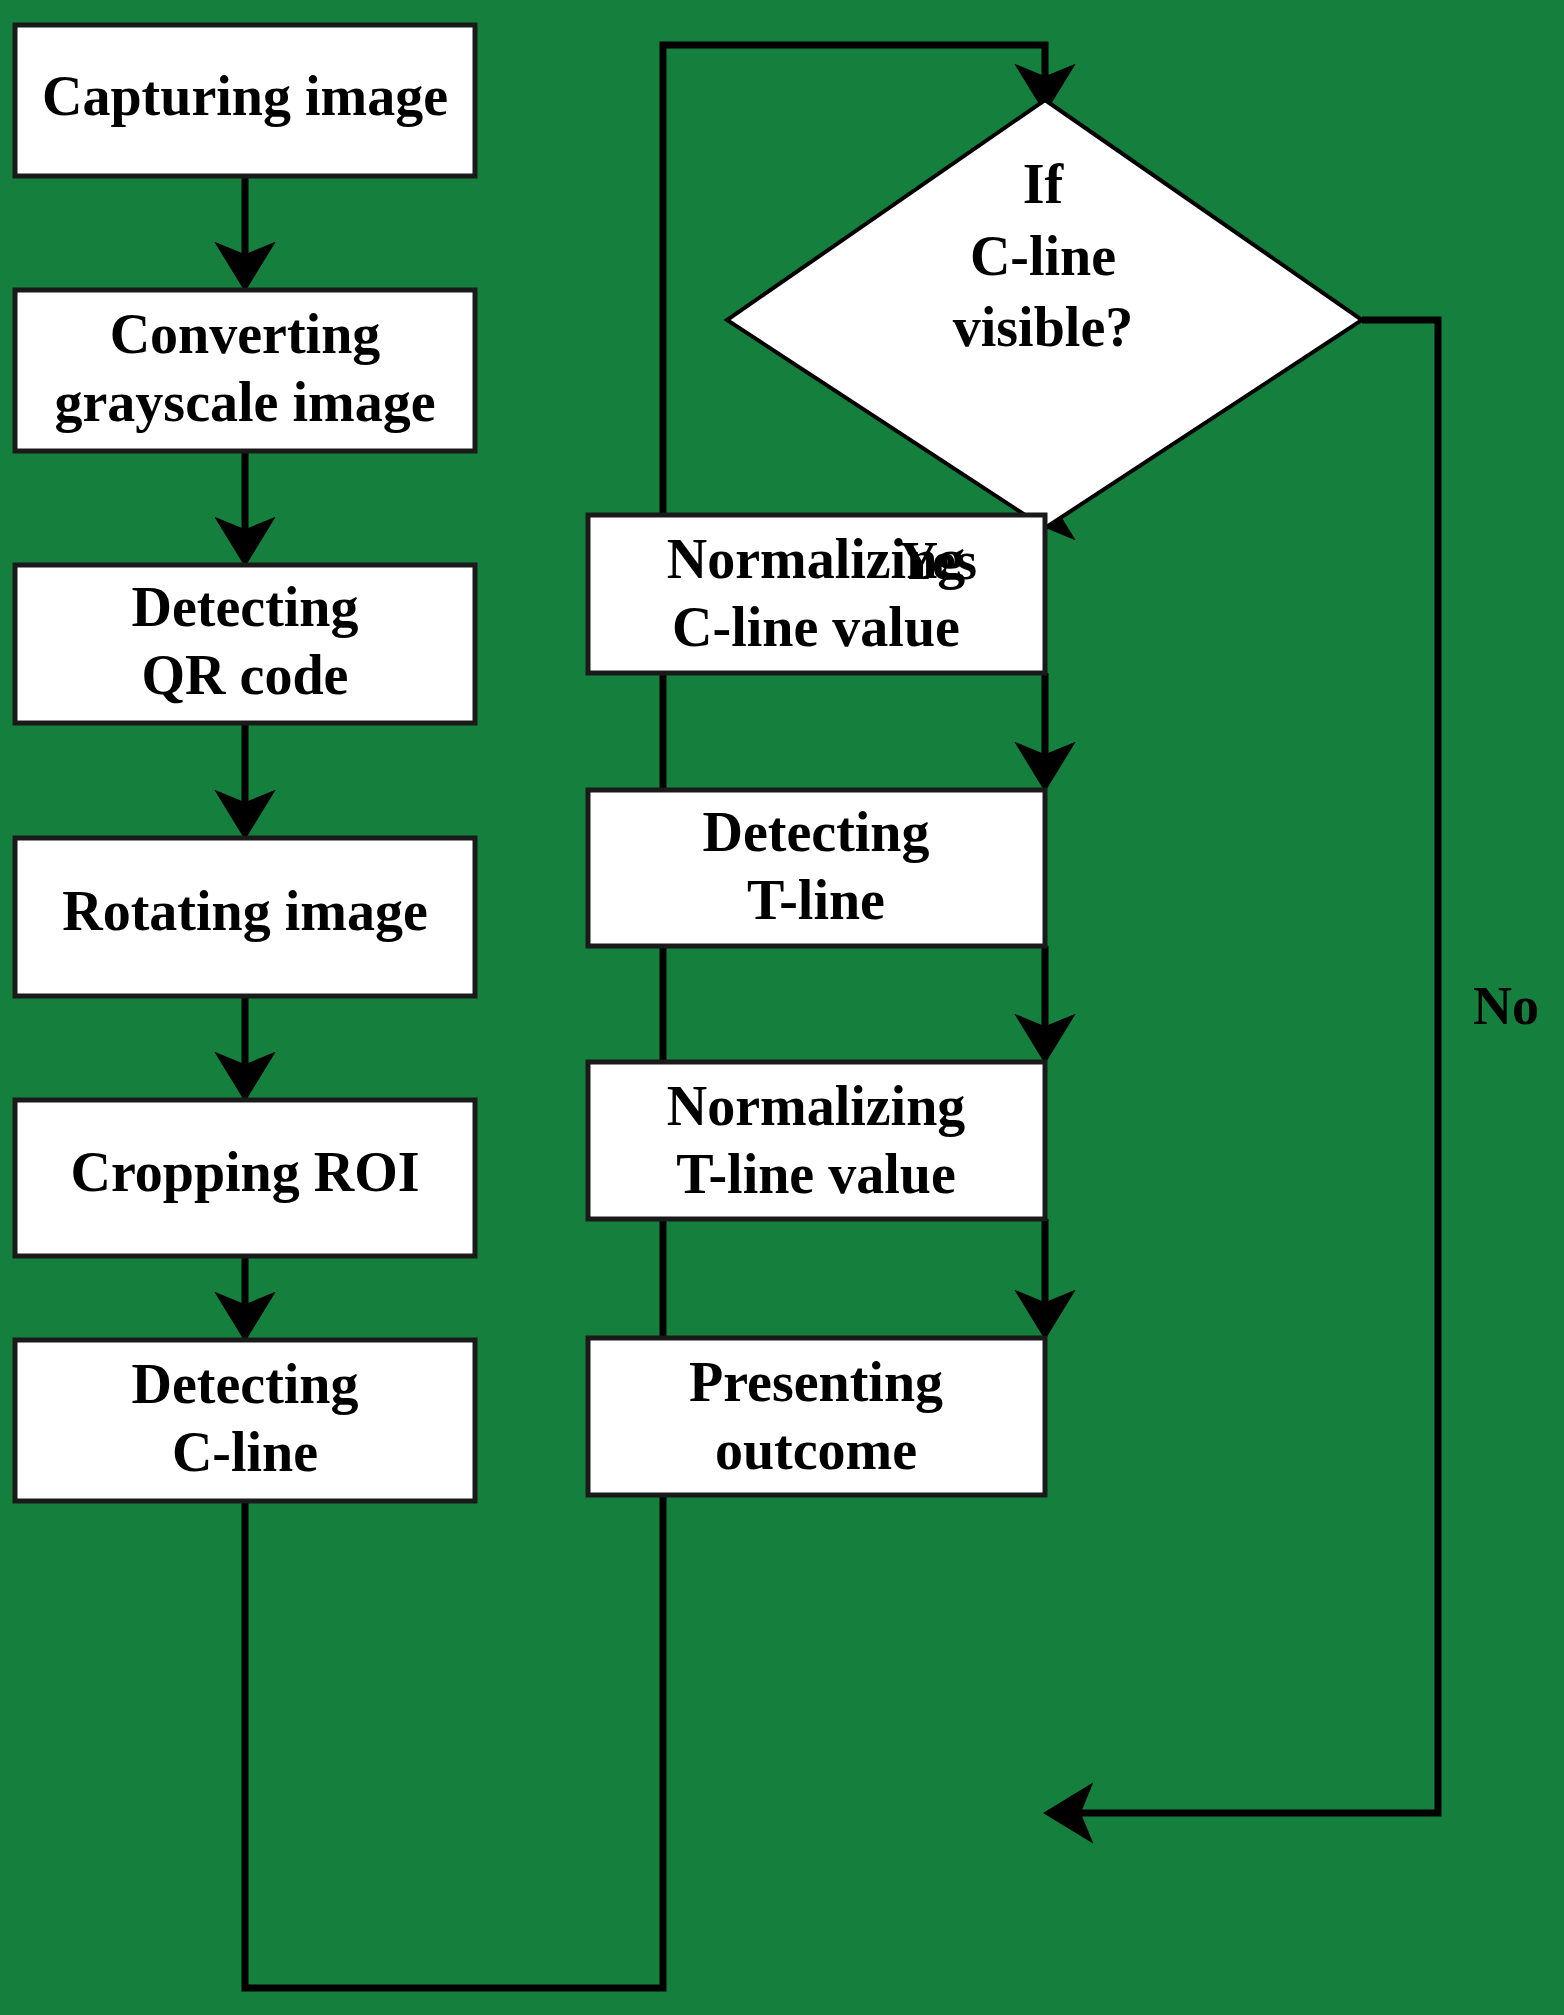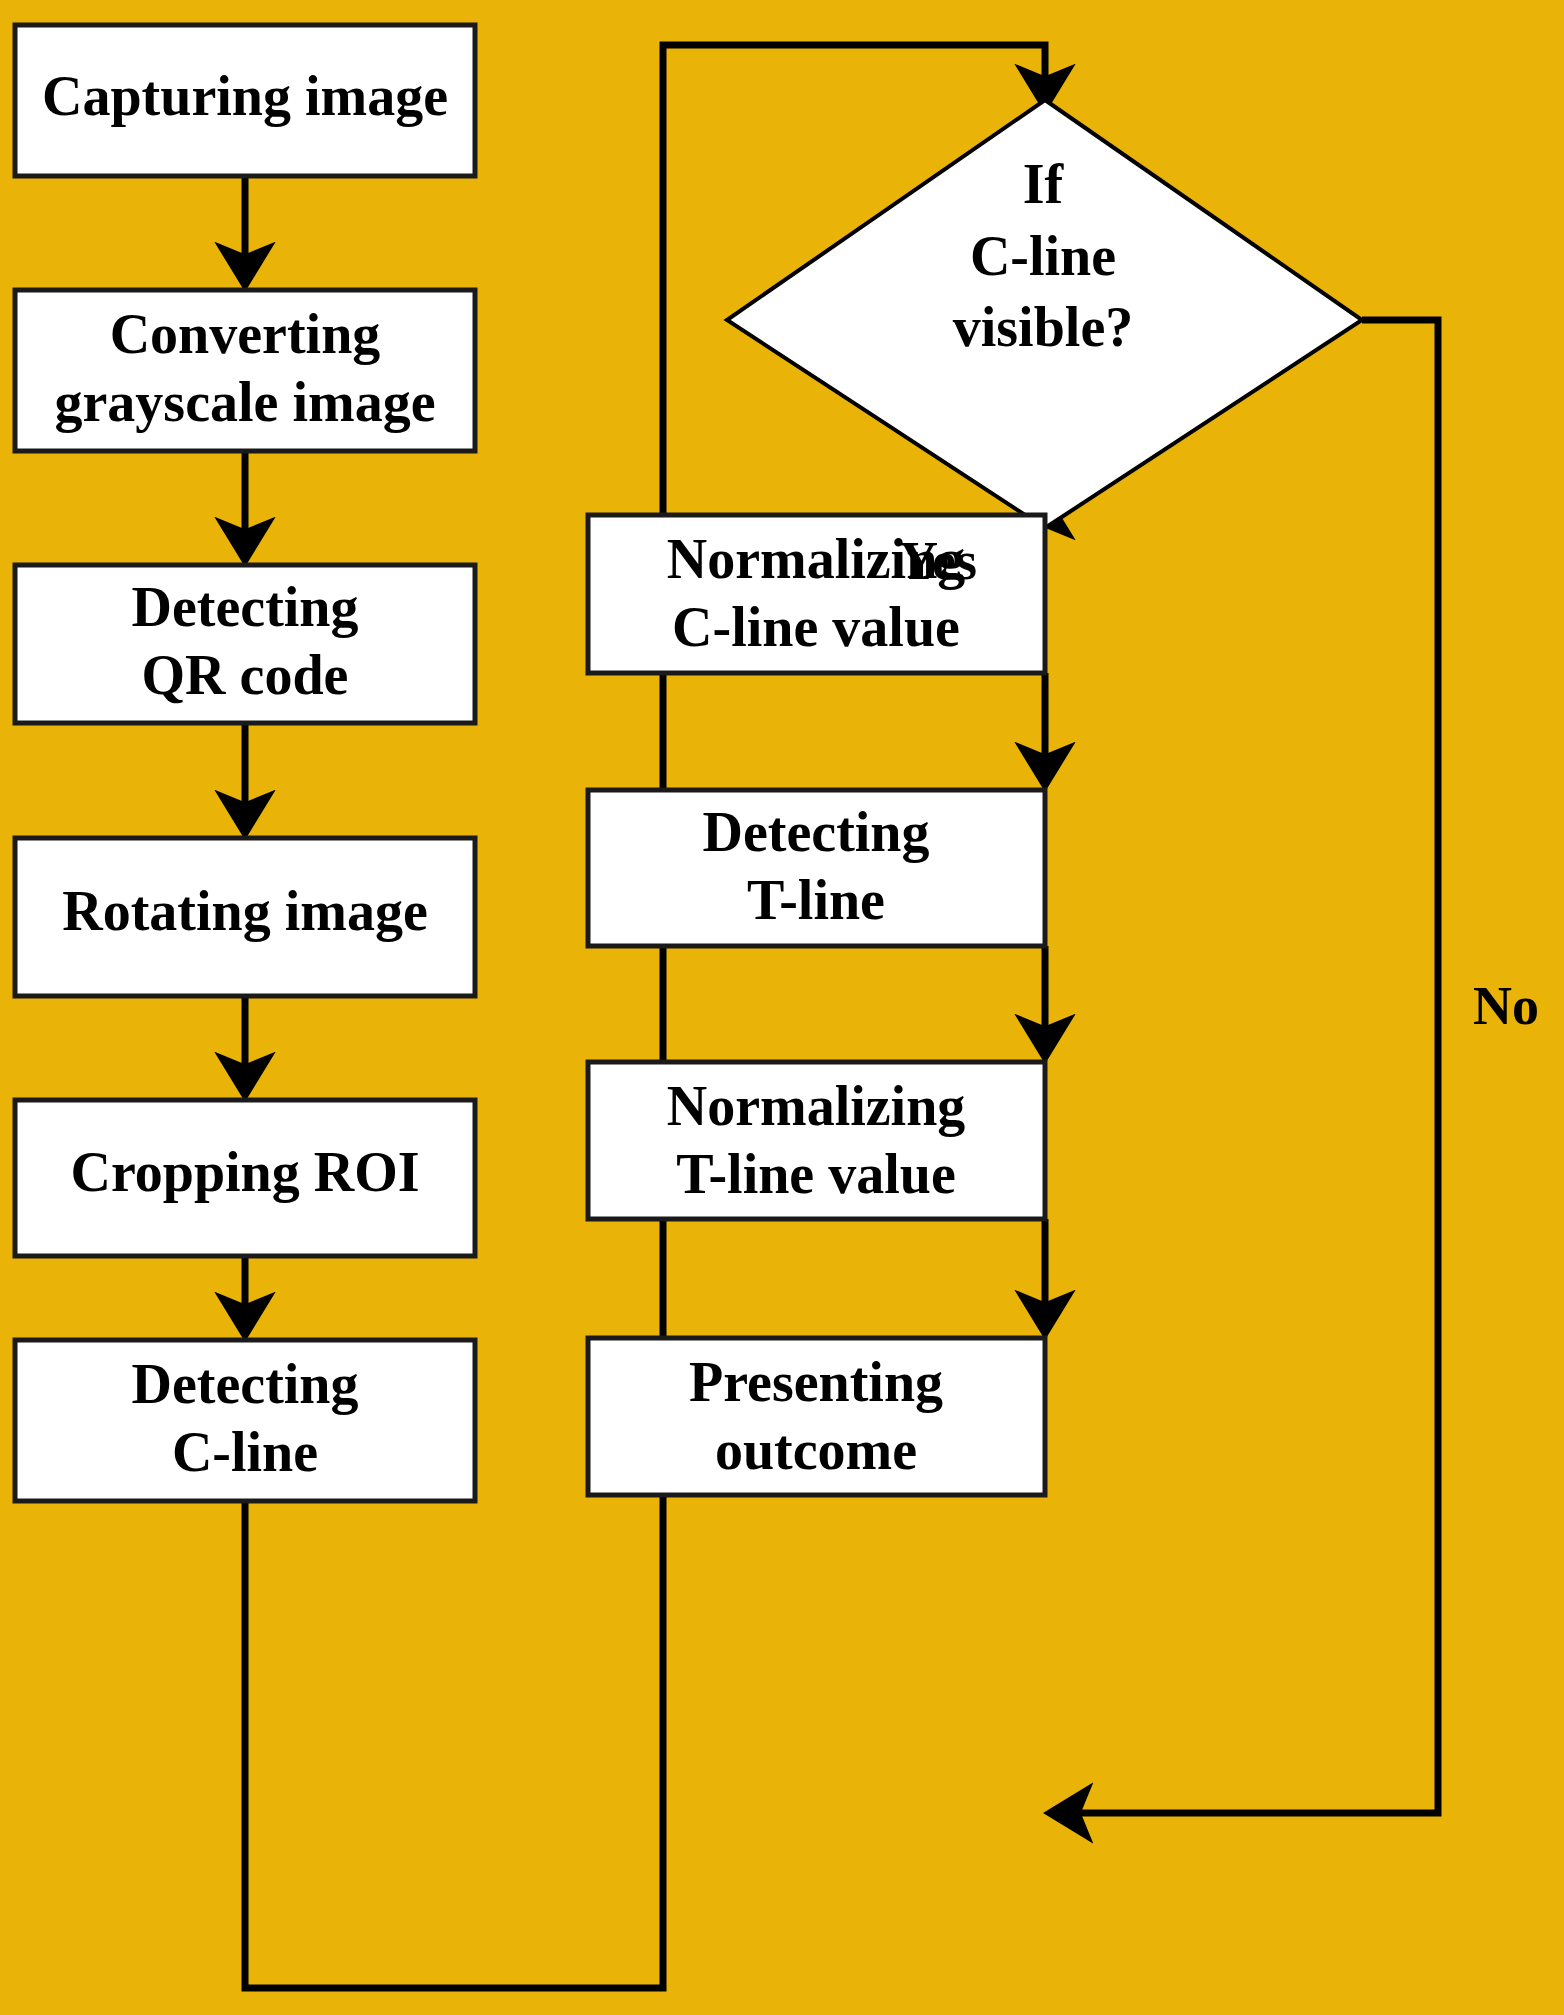--- a/index.html
+++ b/index.html
@@ -4,21 +4,21 @@
 <style>
   html, body {
     margin: 0;
     padding: 0;
     background: #ffffff;
   }
   #page {
     position: relative;
     width: 1564px;
     height: 2015px;
-    background: #eab308;
+    background: #15803d;
     overflow: hidden;
     font-family: "Liberation Serif", "DejaVu Serif", serif;
   }
   svg.flow {
     position: absolute;
     left: 0;
     top: 0;
     width: 1564px;
     height: 2015px;
     display: block;

